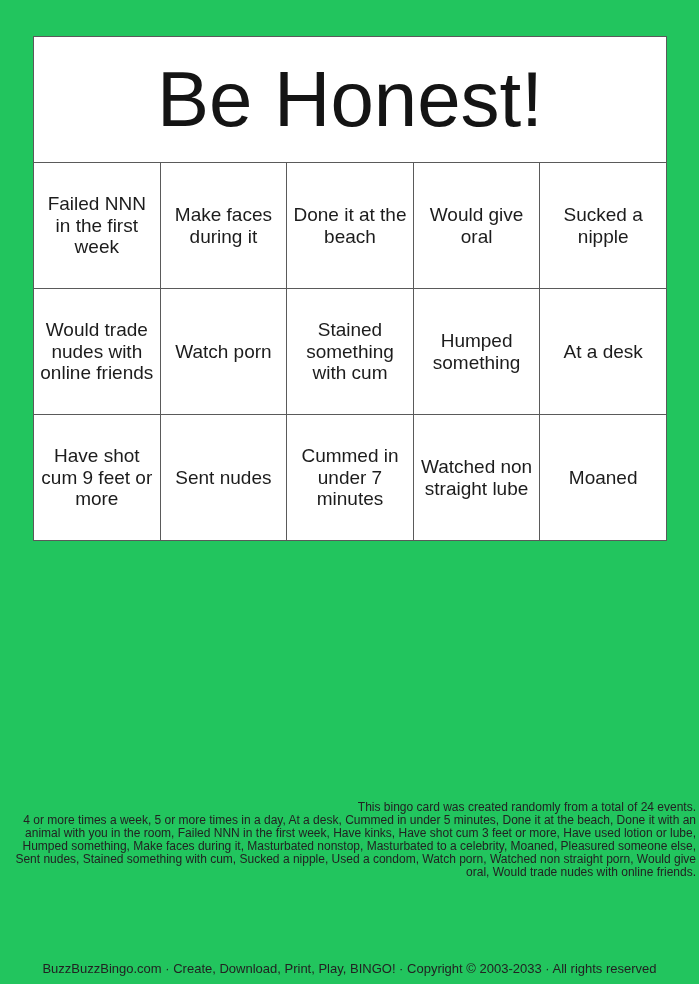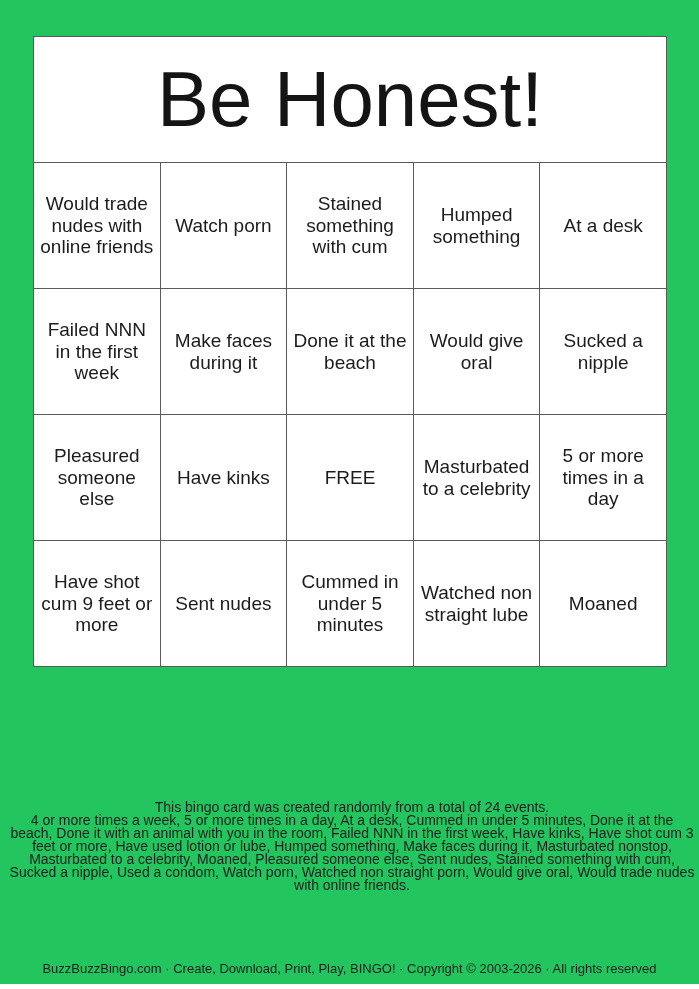--- a/index.html
+++ b/index.html
@@ -39,24 +39,24 @@
     font-size:19px;
     line-height:21.5px;
     padding:4px 6px;
     color:#1c1c1c;
   }
   .fine-print {
     position:absolute;
     left:8px;
     top:801px;
     width:688px;
-    font-size:14px;
+    font-size:12px;
     line-height:13px;
     color:#222222;
-    text-align:center;
+    text-align:right;
   }
   .footer {
     position:absolute;
     left:0;
     top:961px;
     width:699px;
     text-align:center;
     font-size:13px;
     color:#222222;
   }
@@ -65,50 +65,43 @@
 <body>
 
 <div class="page">
 
   <table class="card">
     <tbody>
         <tr>
       <td class="title-cell" colspan="5">Be Honest!</td>
     </tr>
     <tr>
+      <td class="cell">Failed NNN in the first week</td>
+      <td class="cell">Make faces during it</td>
+      <td class="cell">Done it at the beach</td>
+      <td class="cell">Would give oral</td>
+      <td class="cell">Sucked a nipple</td>
+    </tr>
+    <tr>
       <td class="cell">Would trade nudes with online friends</td>
       <td class="cell">Watch porn</td>
       <td class="cell">Stained something with cum</td>
       <td class="cell">Humped something</td>
       <td class="cell">At a desk</td>
     </tr>
     <tr>
-      <td class="cell">Failed NNN in the first week</td>
-      <td class="cell">Make faces during it</td>
-      <td class="cell">Done it at the beach</td>
-      <td class="cell">Would give oral</td>
-      <td class="cell">Sucked a nipple</td>
-    </tr>
-    <tr>
-      <td class="cell">Pleasured someone else</td>
-      <td class="cell">Have kinks</td>
-      <td class="cell">FREE</td>
-      <td class="cell">Masturbated to a celebrity</td>
-      <td class="cell">5 or more times in a day</td>
-    </tr>
-    <tr>
       <td class="cell">Have shot cum 9 feet or more</td>
       <td class="cell">Sent nudes</td>
-      <td class="cell">Cummed in under 5 minutes</td>
+      <td class="cell">Cummed in under 7 minutes</td>
       <td class="cell">Watched non straight lube</td>
       <td class="cell">Moaned</td>
     </tr>
   </tbody>
     </table>
 
   <div class="fine-print">
     <div>This bingo card was created randomly from a total of 24 events.</div>
     <span>4 or more times a week, 5 or more times in a day, At a desk, Cummed in under 5 minutes, Done it at the beach, Done it with an animal with you in the room, Failed NNN in the first week, Have kinks, Have shot cum 3 feet or more, Have used lotion or lube, Humped something, Make faces during it, Masturbated nonstop, Masturbated to a celebrity, Moaned, Pleasured someone else, Sent nudes, Stained something with cum, Sucked a nipple, Used a condom, Watch porn, Watched non straight porn, Would give oral, Would trade nudes with online friends.</span>
   </div>
 
-  <div class="footer">BuzzBuzzBingo.com · Create, Download, Print, Play, BINGO! · Copyright © 2003-2026 · All rights reserved</div>
+  <div class="footer">BuzzBuzzBingo.com · Create, Download, Print, Play, BINGO! · Copyright © 2003-2033 · All rights reserved</div>
 
 </div>
 
 </body></html>

